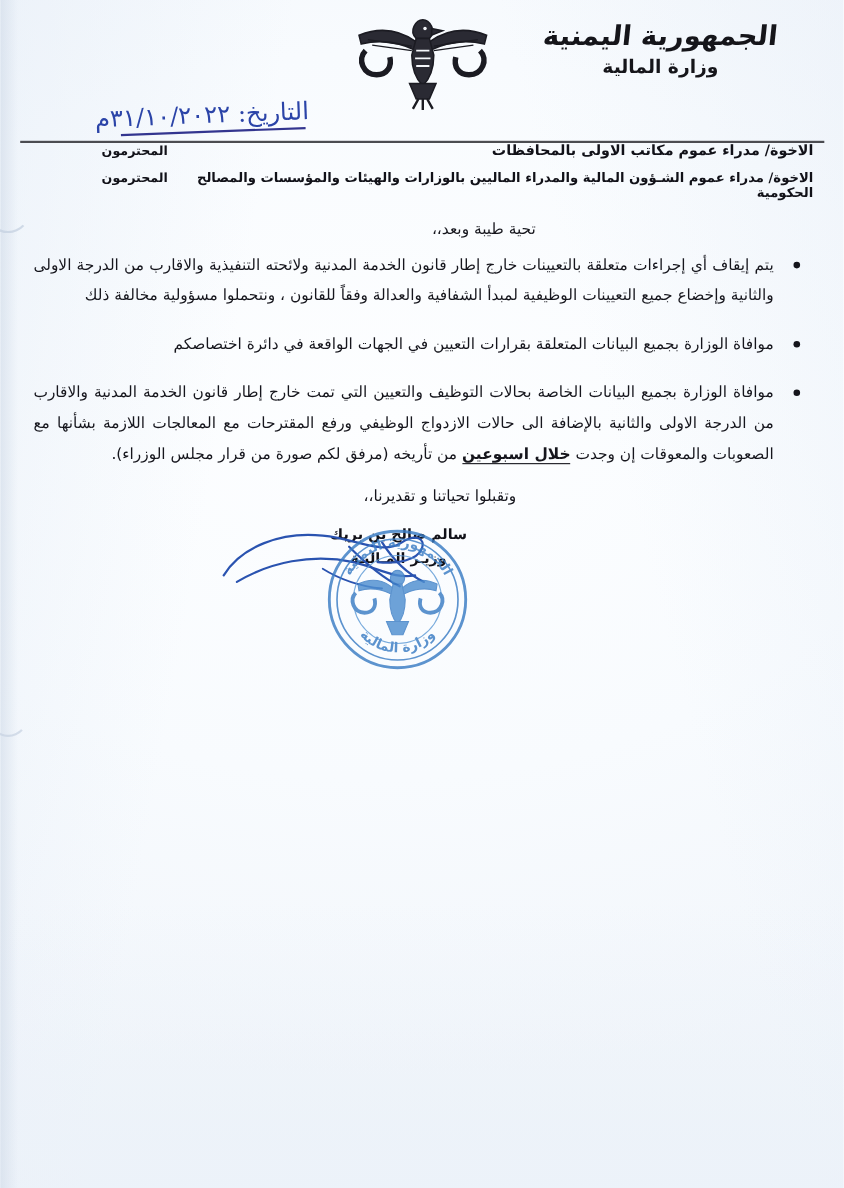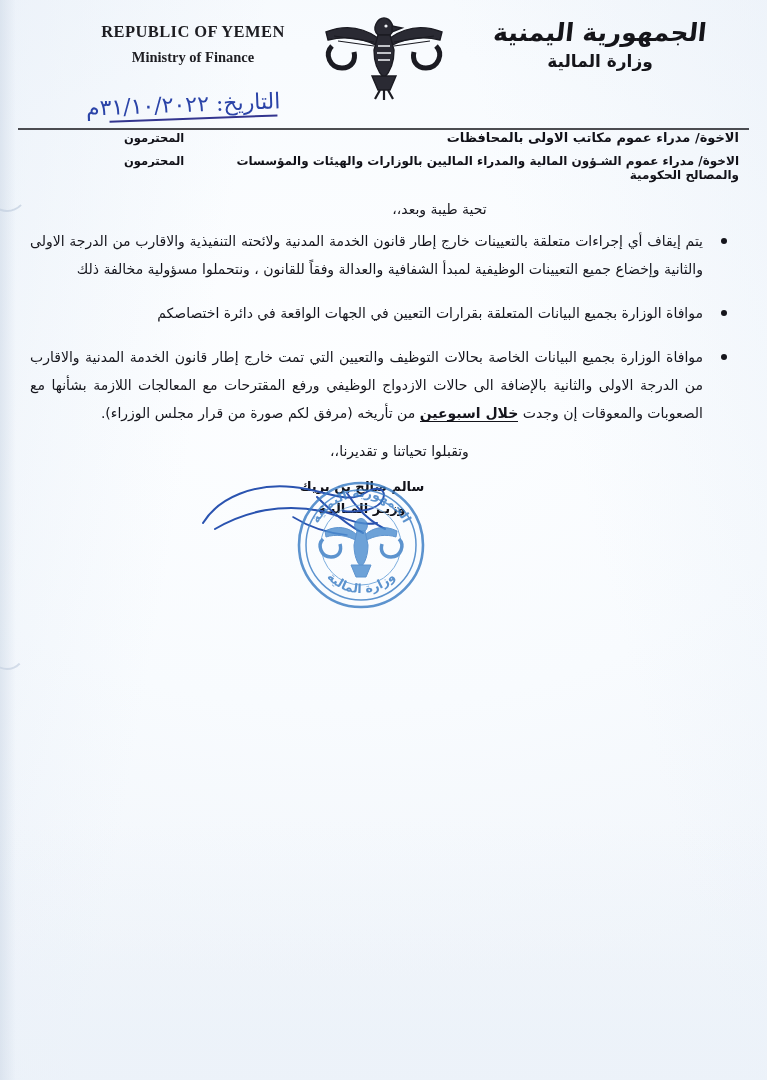--- a/index.html
+++ b/index.html
@@ -161,21 +161,21 @@
   .addr-main {
     font-size: 12.5px;
     font-weight: bold;
     letter-spacing: .2px;
   }
   .addr-row.r1 .addr-main { font-size: 13px; }
   .addr-row.r2 .addr-main { font-size: 12px; }
   .addr-honor {
     font-size: 11.5px;
     font-weight: bold;
-    margin-left: 98px;
+    margin-left: 66px;
   }
 
   
   .body-block {
     margin-top: 14px;
     padding: 0 38px 0 30px;
     color: #15151c;
     font-size: 14px;
     line-height: 1.95;
   }
@@ -317,24 +317,20 @@
 
   <div class="page-shadow-bottom"></div>
   <div class="page-shadow-left"></div>
   <div class="scan-curl-top"></div>
   <div class="scan-curl-bottom"></div>
 
   <div class="content-layer">
 
     <div class="letterhead">
 
-      <div class="lh-en">
-        <div class="line1">REPUBLIC OF YEMEN</div>
-        <div class="line2">Ministry of Finance</div>
-      </div>
 
       <div class="emblem">
         <svg viewBox="0 0 128 96" width="128" height="96" aria-hidden="true">
           <g fill="#2a2a33" stroke="#1b1b22" stroke-width="1.4">
 
             <path d="M6 26 C26 18 44 22 58 32 L58 40 C42 32 24 30 8 34 Z"></path>
             <path d="M122 26 C102 18 84 22 70 32 L70 40 C86 32 104 30 120 34 Z"></path>
 
             <path d="M14 30 L54 36" stroke-width="1.1" fill="none"></path>
             <path d="M18 35 L54 40" stroke-width="1.1" fill="none"></path>

